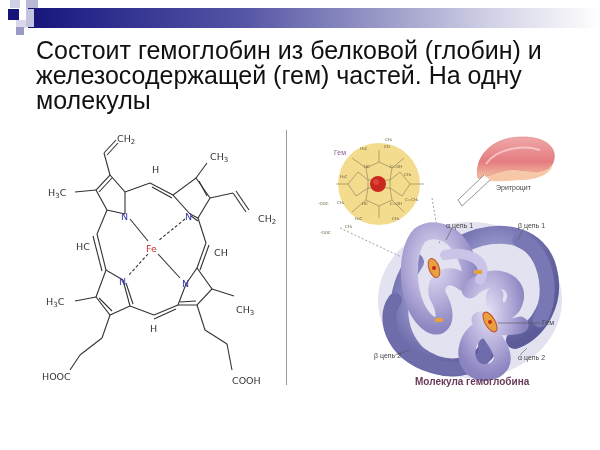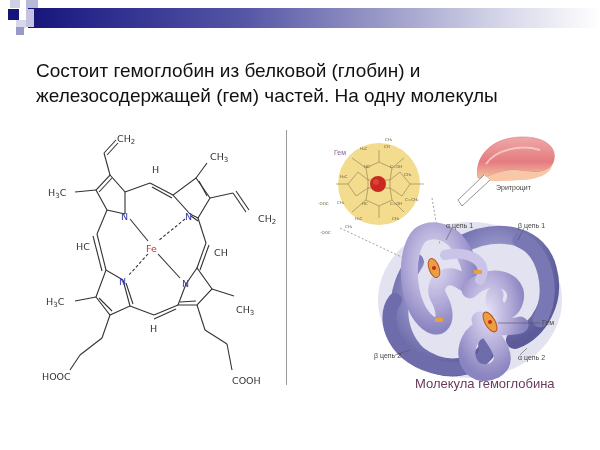--- a/index.html
+++ b/index.html
@@ -1,26 +1,26 @@
 <!DOCTYPE html>
 <html><head>
 <meta charset="utf-8">
 <style>
   html, body { margin:0; padding:0; }
   body { width:600px; height:450px; background:#ffffff; position:relative; overflow:hidden;
          font-family:"Liberation Sans", sans-serif; }
   .topbar { position:absolute; left:28px; top:8px; width:572px; height:20px;
             background:linear-gradient(to right, #15157a 0%, #2a2a8c 12%, #5656a6 38%, #9a9ac8 62%, #d4d4e8 82%, #ffffff 100%); }
   .sq { position:absolute; }
-  .bullet-text { position:absolute; left:36px; top:38px; width:540px; font-size:19px; line-height:25px; color:#111;margin-top:20px; }
+  .bullet-text { position:absolute; left:36px; top:38px; width:540px; font-size:25px; line-height:25px; color:#111; }
   .bullet-text span { display:block; }
   .left-fig { position:absolute; left:0; top:0; }
   .divider { position:absolute; left:286px; top:130px; width:1px; height:255px; background:#9a9a9a; }
   .lbl { position:absolute; font-size:7px; color:#444; white-space:nowrap; }
-  .caption { position:absolute; font-size:13px; font-weight:normal; color:#6a3a5a; white-space:nowrap; }
+  .caption { position:absolute; font-size:10px; font-weight:bold; color:#6a3a5a; white-space:nowrap; }
 </style>
 </head>
 <body>
 
 <div class="sq" style="left:10px;top:0;width:10px;height:8px;background:#d0d0e4;"></div>
 <div class="sq" style="left:8px;top:9px;width:11px;height:11px;background:#14147a;"></div>
 <div class="sq" style="left:26px;top:0;width:12px;height:9px;background:#b8b8d8;"></div>
 <div class="topbar"></div>
 <div class="sq" style="left:26px;top:9px;width:8px;height:18px;background:#c4c4e0;"></div>
 <div class="sq" style="left:16px;top:20px;width:10px;height:8px;background:#d8d8ea;"></div>

